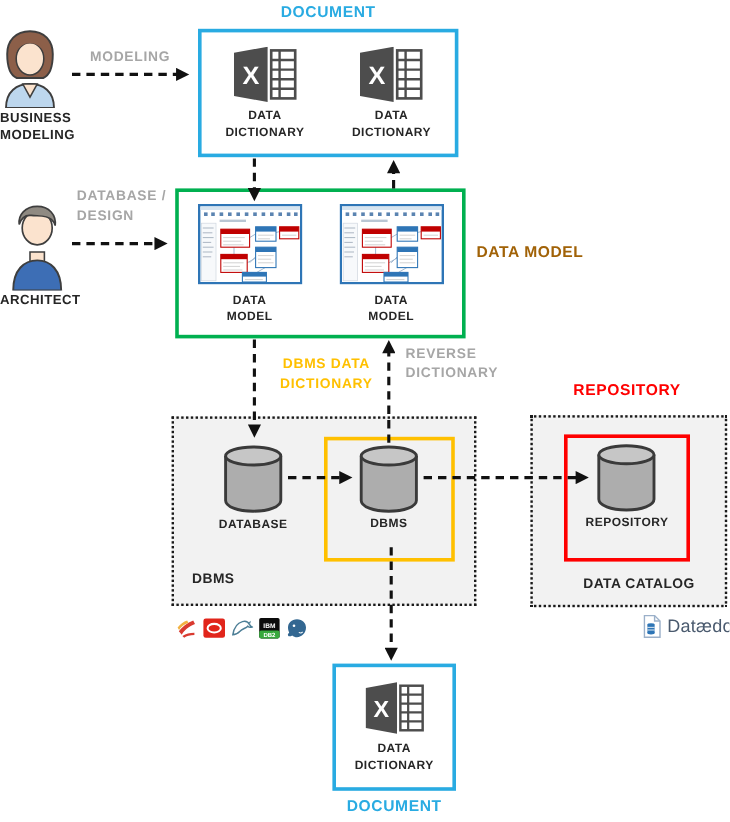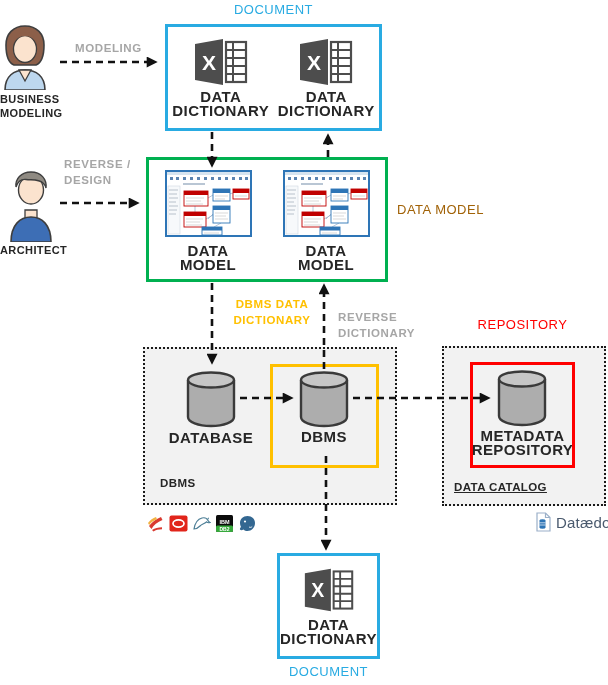--- a/index.html
+++ b/index.html
@@ -1,21 +1,21 @@
 <!DOCTYPE html>
 <html><head>
 <meta charset="utf-8">
 <style>
   html,body{margin:0;padding:0;background:#fff;}
   .stage{position:relative;width:608px;height:685px;background:#fff;overflow:hidden;
          font-family:"Liberation Sans",sans-serif;}
   .abs{position:absolute;}
-  .lbl{font-weight:bold;color:#262626;font-size:15px;letter-spacing:.4px;line-height:14px;text-align:center;}
+  .lbl{font-weight:bold;color:#262626;font-size:10px;letter-spacing:.4px;line-height:14px;text-align:center;}
   .gray-lbl{color:#A6A6A6;font-weight:bold;font-size:11.5px;letter-spacing:.6px;line-height:16px;}
-  .group-title{font-weight:normal;font-size:13px;letter-spacing:.5px;text-align:center;}
+  .group-title{font-weight:bold;font-size:13px;letter-spacing:.5px;text-align:center;}
   .cyan{color:#29ABE2;} .green{color:#a16207;} .red{color:#FF0000;} .orange{color:#FFC000;}
   .box-cyan{border:3px solid #29ABE2;background:#fff;box-sizing:border-box;}
   .box-green{border:3px solid #00B050;background:#fff;box-sizing:border-box;}
   .box-orange{border:3px solid #FFC000;box-sizing:border-box;}
   .box-red{border:3px solid #FF0000;box-sizing:border-box;}
   .box-dotted{border:2px dotted #1a1a1a;background:#F2F2F2;box-sizing:border-box;}
   .two-col{display:flex;}
   .col{flex:1;display:flex;flex-direction:column;align-items:center;}
   .arrow-layer{position:absolute;left:0;top:0;z-index:6;pointer-events:none;}
   .itm{z-index:3;}
@@ -71,21 +71,21 @@
   <div class="abs gray-lbl" style="left:75px;top:40px;">MODELING</div>
 
   <svg class="abs itm" style="left:7px;top:166px;" width="48" height="76" viewBox="0 0 48 76">
     <path d="M18,44 H30 V53 Q24,58 18,53 Z" fill="#FBE3CE" stroke="#3E3E3E" stroke-width="1.3"></path>
     <ellipse cx="24" cy="24" rx="12.5" ry="14" fill="#FBE3CE" stroke="#3E3E3E" stroke-width="1.4"></ellipse>
     <path d="M24,6 C14,6 8,13 9,21 C11,15 15,13 19,13.5 C25,14.2 32,13 36,17 C38,18.8 38.6,20 39,22 C40,13 34,6 24,6 Z" fill="#8F8A82" stroke="#3E3E3E" stroke-width="1.4"></path>
     <path d="M4,76 C4,59 13,51 24,51 C35,51 44,59 44,76 Z" fill="#3D6EB5" stroke="#3E3E3E" stroke-width="1.6"></path>
   </svg>
   <div class="abs lbl" style="left:0;top:243px;width:62px;font-size:11px;">ARCHITECT</div>
   <div class="abs gray-lbl" style="left:64px;top:156px;">
-    <div>REVERSE /</div>
+    <div>DATABASE /</div>
     <div>DESIGN</div>
   </div>
 
   <div class="abs box-green two-col itm" style="left:146px;top:157px;width:242px;height:125px;padding-top:10px;">
     <div class="col">
       <svg width="87" height="67" viewBox="0 0 87 67">
         <rect x="1" y="1" width="85" height="65" fill="#fff" stroke="#2E75B6" stroke-width="2"></rect>
         <rect x="2" y="2" width="83" height="3" fill="#D6E4F0"></rect>
         <g fill="#5B84B1">
           <rect x="5" y="7" width="3" height="3"></rect>
@@ -179,21 +179,21 @@
         <div>MODEL</div>
       </div>
     </div>
   </div>
   <div class="abs group-title green" style="left:397px;top:202px;text-align:left;">DATA MODEL</div>
 
   <div class="abs gray-lbl orange" style="left:222px;top:296px;width:100px;text-align:center;color:#FFC000;">
     <div>DBMS DATA</div>
     <div>DICTIONARY</div>
   </div>
-  <div class="abs gray-lbl" style="left:338px;top:287px;margin-top:22px;">
+  <div class="abs gray-lbl" style="left:338px;top:287px;">
     <div>REVERSE</div>
     <div>DICTIONARY</div>
   </div>
   <div class="abs group-title red" style="left:470px;top:317px;width:105px;">REPOSITORY</div>
 
   <div class="abs box-dotted" style="left:143px;top:347px;width:254px;height:158px;"></div>
   <div class="abs lbl" style="left:160px;top:476px;font-size:11.5px;">DBMS</div>
 
   <div class="abs box-orange itm" style="left:270px;top:364px;width:109px;height:104px;"></div>
 
@@ -205,29 +205,28 @@
 
   <svg class="abs itm" style="left:298px;top:370px;" width="52" height="58" viewBox="0 0 52 58">
     <path d="M3,10 L3,47 C3,52 13,56 26,56 C39,56 49,52 49,47 L49,10" fill="#ADADAD" stroke="#3A3A3A" stroke-width="2.4"></path>
     <ellipse cx="26" cy="10" rx="23" ry="7.5" fill="#C6C6C6" stroke="#3A3A3A" stroke-width="2.4"></ellipse>
   </svg>
   <div class="abs lbl" style="left:262px;top:430px;width:124px;">
     <div>DBMS</div>
   </div>
 
   <div class="abs box-dotted" style="left:442px;top:346px;width:164px;height:160px;"></div>
-  <div class="abs lbl" style="left:454px;top:480px;font-size:11.5px;text-decoration:underline;">DATA CATALOG</div>
+  <div class="abs lbl" style="left:486px;top:480px;font-size:11.5px;">DATA CATALOG</div>
 
   <div class="abs box-red itm" style="left:470px;top:362px;width:105px;height:106px;"></div>
   <svg class="abs itm" style="left:496px;top:369px;" width="52" height="58" viewBox="0 0 52 58">
     <path d="M3,10 L3,47 C3,52 13,56 26,56 C39,56 49,52 49,47 L49,10" fill="#ADADAD" stroke="#3A3A3A" stroke-width="2.4"></path>
     <ellipse cx="26" cy="10" rx="23" ry="7.5" fill="#C6C6C6" stroke="#3A3A3A" stroke-width="2.4"></ellipse>
   </svg>
   <div class="abs lbl" style="left:460px;top:429px;width:125px;">
-    <div>METADATA</div>
     <div>REPOSITORY</div>
   </div>
 
   <div class="abs vendors" style="left:146px;top:514px;">
     <svg width="19" height="19" viewBox="0 0 19 19">
       <path d="M3,12 C6,8 10,5 15,3 L16.5,6 C11.5,8 7.5,11 5.5,15 Z" fill="#D93A30"></path>
       <path d="M2,9 C4,6 7,4 10,3 L11,5.2 C8,6.2 5,8 3.2,11 Z" fill="#F2B243"></path>
       <path d="M6,16 C9,14 12,13.2 16,13.2 L16,15.2 C12.5,15.2 9.5,16 7.5,17.5 Z" fill="#D93A30"></path>
     </svg>
     <svg width="19" height="19" viewBox="0 0 19 19">

